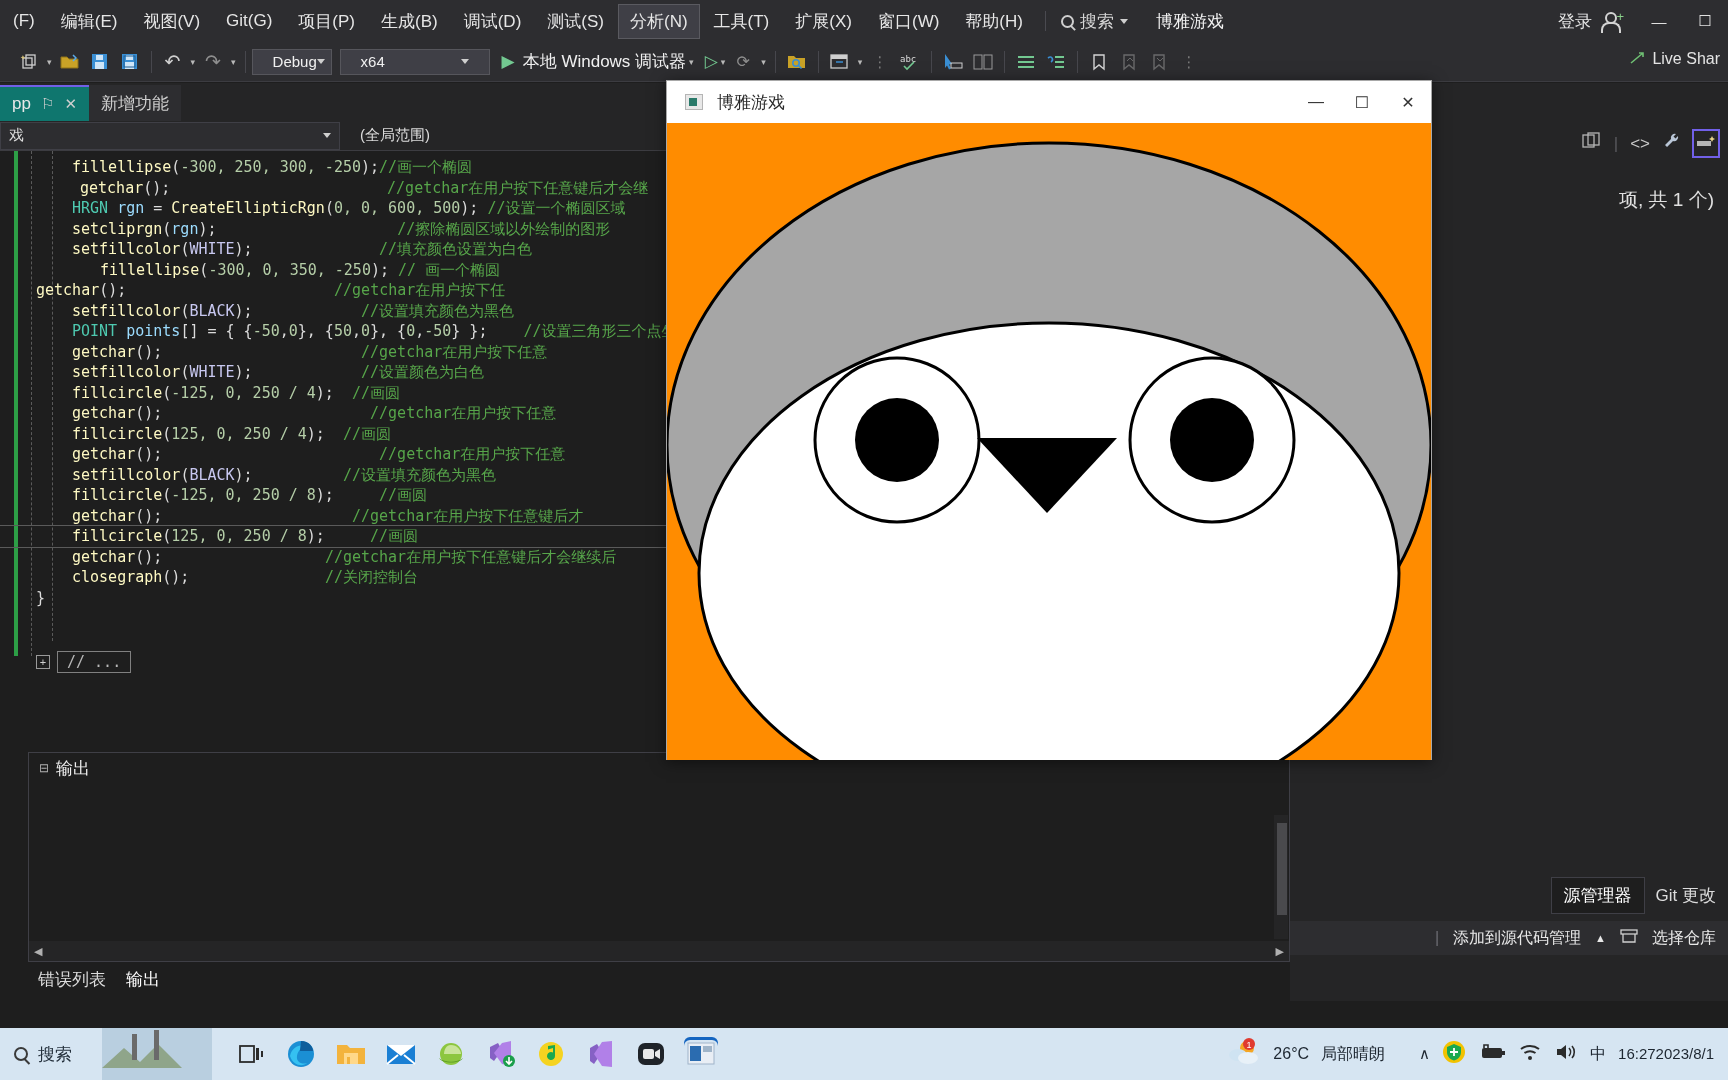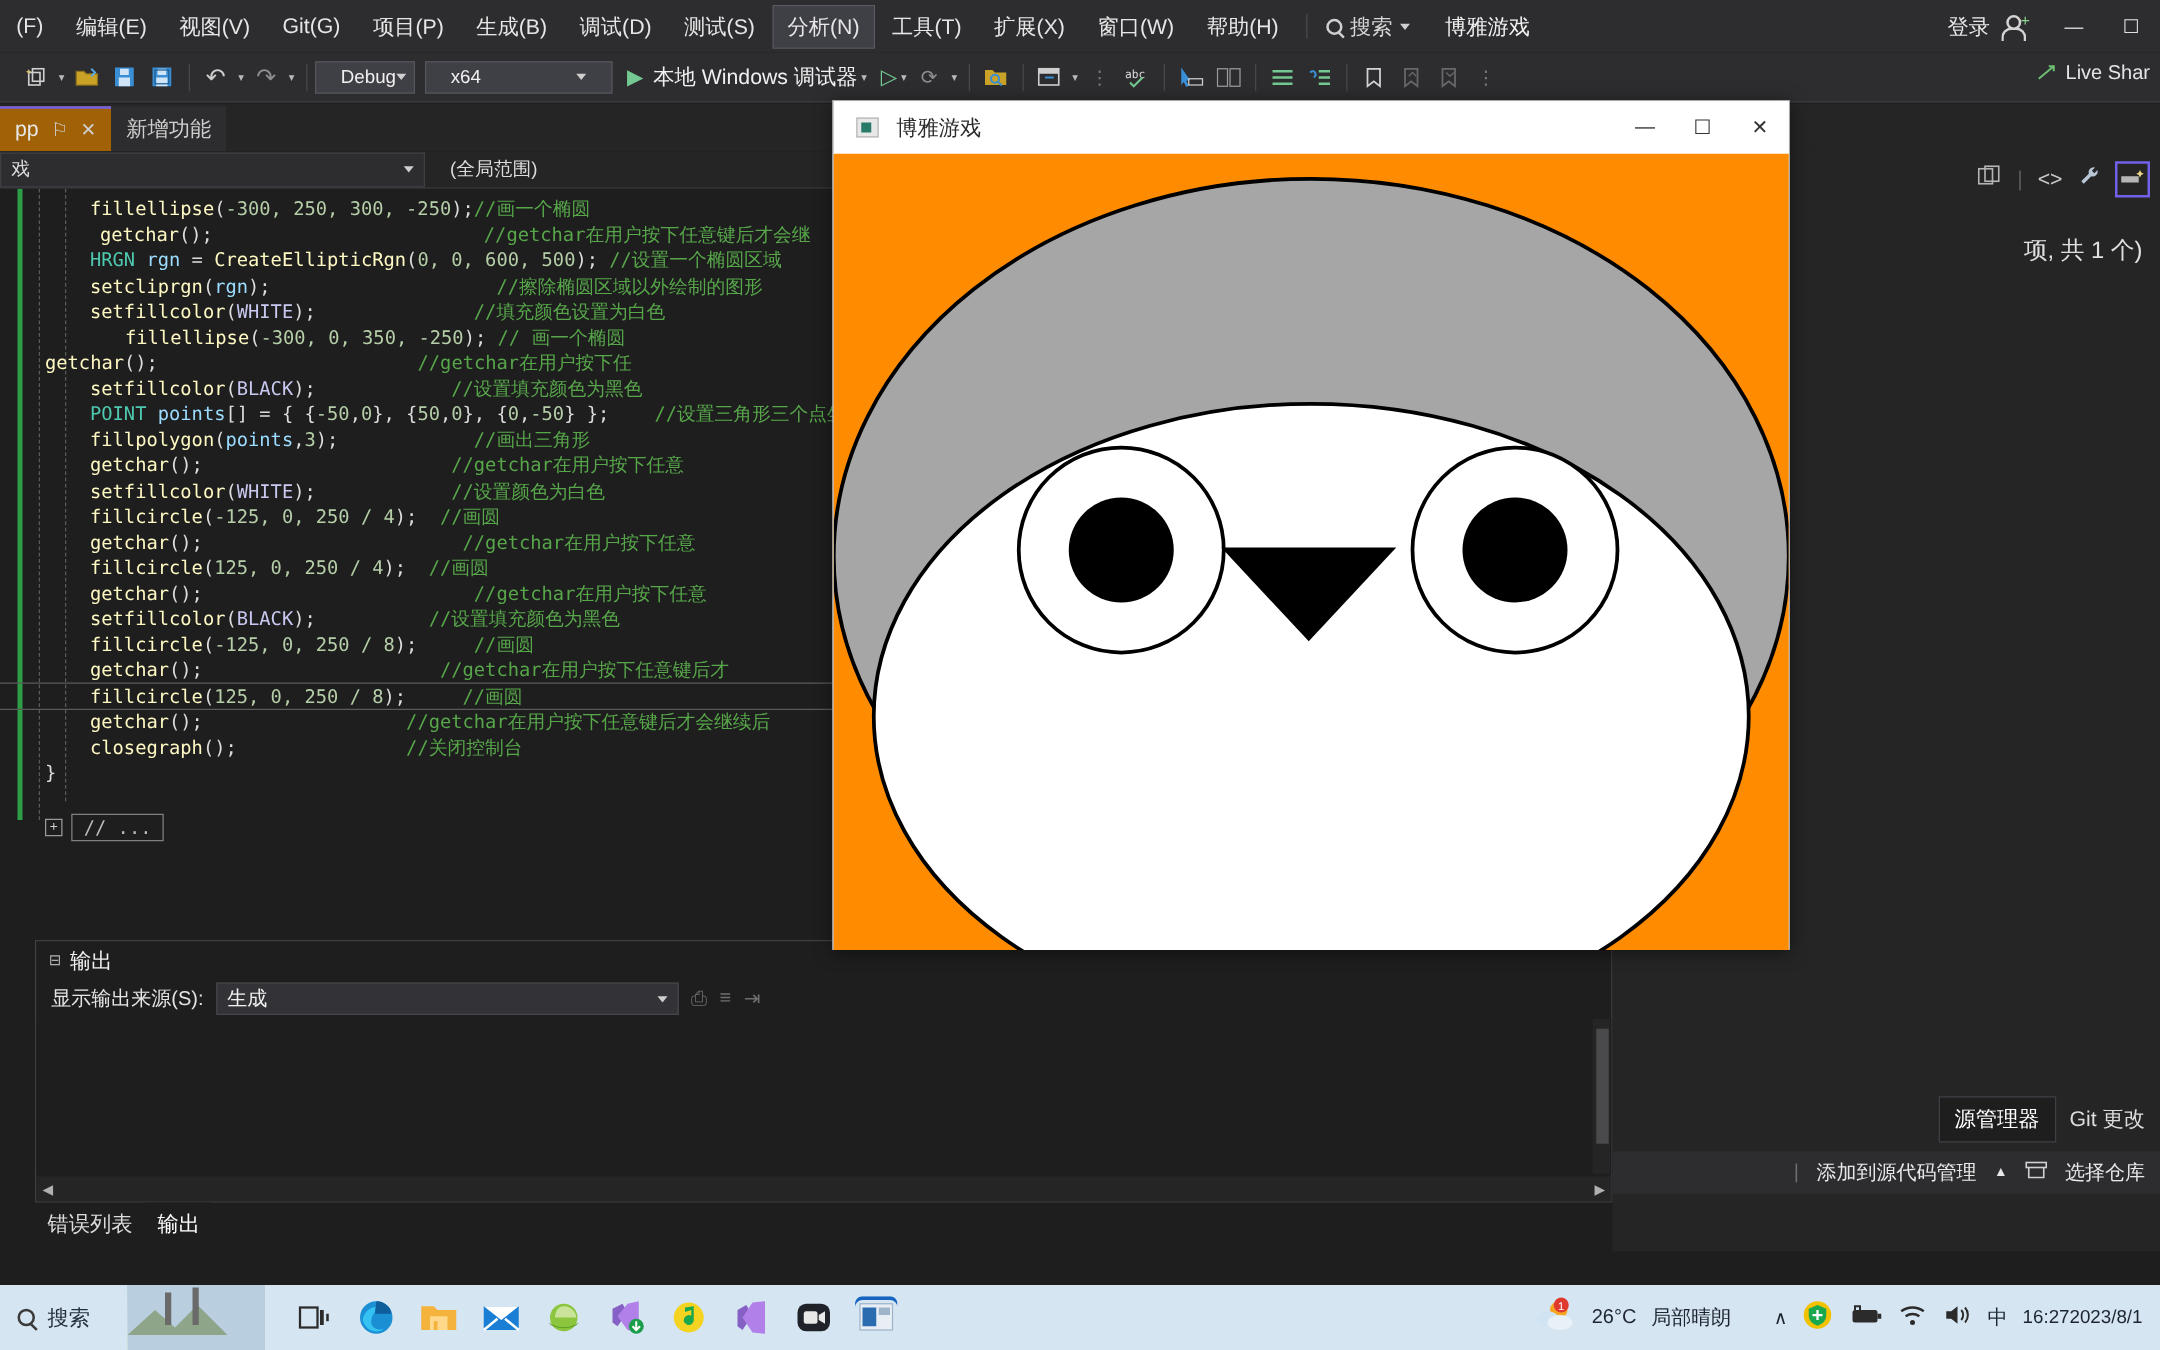--- a/index.html
+++ b/index.html
@@ -29,21 +29,21 @@
   .tb-ico{width:30px;height:28px;display:flex;align-items:center;justify-content:center;color:#cfcfcf;font-size:15px;}
   .tb-sep{width:1px;height:22px;background:#47474d;margin:0 6px;}
   .tb-caret{font-size:9px;color:#b9b9b9;padding:0 3px;}
   .combo{height:26px;background:#3f3f46;border:1px solid #56565c;color:#f0f0f0;font-size:15px;display:flex;align-items:center;padding:0 20px;justify-content:space-between;}
   .run-green{color:#73c991;font-size:17px;}
   .livesh{position:absolute;right:8px;top:50px;color:#e4e4e4;font-size:16px;display:flex;align-items:center;gap:5px;}
 
   
   .tabstrip{position:absolute;left:0;top:83px;width:1728px;height:38px;background:#252526;display:flex;align-items:flex-end;}
   .tab{height:36px;display:flex;align-items:center;gap:10px;padding:0 12px;font-size:17px;color:#e8e8e8;}
-  .tab.active{background:#a16207;border-top:2px solid #7160e8;}
+  .tab.active{background:#0f766e;border-top:2px solid #7160e8;}
   .tab.inactive{background:#2d2d30;color:#cfcfcf;}
   .tiny{font-size:15px;color:#cfcfcf;}
 
   
   .navbar{position:absolute;left:0;top:121px;width:1728px;height:30px;background:#252526;border-bottom:1px solid #3c3c41;display:flex;align-items:center;}
   .navsel{height:28px;background:#2d2d30;border:1px solid #3f3f46;color:#dcdcdc;font-size:15px;display:flex;align-items:center;padding:0 8px;justify-content:space-between;}
 
   
   .editor{position:absolute;left:0;top:151px;width:1290px;height:580px;background:#1e1e1e;overflow:hidden;}
   .codeline{height:20.5px;font-family:"DejaVu Sans Mono", monospace;font-size:15px;white-space:pre;line-height:20.5px;padding-left:36px;position:relative;}
@@ -306,21 +306,20 @@
   <div id="code-lines" style="padding-top:6px">
       <div class="codeline" style="padding-left: 72px;"><span class="c-plain">fillellipse</span><span class="c-punc">(</span><span class="c-num">-300, 250, 300, -250</span><span class="c-punc">);</span><span class="c-cmt">//画一个椭圆</span></div>
       <div class="codeline" style="padding-left: 80px;"><span class="c-plain">getchar</span><span class="c-punc">();</span><span class="c-plain">                        </span><span class="c-cmt">//getchar在用户按下任意键后才会继</span></div>
       <div class="codeline" style="padding-left: 72px;"><span class="c-type">HRGN</span><span class="c-plain"> </span><span class="c-var">rgn</span><span class="c-punc"> = </span><span class="c-plain">CreateEllipticRgn</span><span class="c-punc">(</span><span class="c-num">0, 0, 600, 500</span><span class="c-punc">); </span><span class="c-cmt">//设置一个椭圆区域</span></div>
       <div class="codeline" style="padding-left: 72px;"><span class="c-plain">setcliprgn</span><span class="c-punc">(</span><span class="c-var">rgn</span><span class="c-punc">);</span><span class="c-plain">                    </span><span class="c-cmt">//擦除椭圆区域以外绘制的图形</span></div>
       <div class="codeline" style="padding-left: 72px;"><span class="c-plain">setfillcolor</span><span class="c-punc">(</span><span class="c-macro">WHITE</span><span class="c-punc">);</span><span class="c-plain">              </span><span class="c-cmt">//填充颜色设置为白色</span></div>
       <div class="codeline" style="padding-left: 100px;"><span class="c-plain">fillellipse</span><span class="c-punc">(</span><span class="c-num">-300, 0, 350, -250</span><span class="c-punc">); </span><span class="c-cmt">// 画一个椭圆</span></div>
       <div class="codeline" style=""><span class="c-plain">getchar</span><span class="c-punc">();</span><span class="c-plain">                       </span><span class="c-cmt">//getchar在用户按下任</span></div>
       <div class="codeline" style="padding-left: 72px;"><span class="c-plain">setfillcolor</span><span class="c-punc">(</span><span class="c-macro">BLACK</span><span class="c-punc">);</span><span class="c-plain">            </span><span class="c-cmt">//设置填充颜色为黑色</span></div>
       <div class="codeline" style="padding-left: 72px;"><span class="c-type">POINT</span><span class="c-plain"> </span><span class="c-var">points</span><span class="c-punc">[] = { {</span><span class="c-num">-50</span><span class="c-punc">,</span><span class="c-num">0</span><span class="c-punc">}, {</span><span class="c-num">50</span><span class="c-punc">,</span><span class="c-num">0</span><span class="c-punc">}, {</span><span class="c-num">0</span><span class="c-punc">,</span><span class="c-num">-50</span><span class="c-punc">} };    </span><span class="c-cmt">//设置三角形三个点坐</span></div>
-      <div class="codeline" style="padding-left: 72px;"><span class="c-plain">fillpolygon</span><span class="c-punc">(</span><span class="c-var">points</span><span class="c-punc">,</span><span class="c-num">3</span><span class="c-punc">);</span><span class="c-plain">            </span><span class="c-cmt">//画出三角形</span></div>
       <div class="codeline" style="padding-left: 72px;"><span class="c-plain">getchar</span><span class="c-punc">();</span><span class="c-plain">                      </span><span class="c-cmt">//getchar在用户按下任意</span></div>
       <div class="codeline" style="padding-left: 72px;"><span class="c-plain">setfillcolor</span><span class="c-punc">(</span><span class="c-macro">WHITE</span><span class="c-punc">);</span><span class="c-plain">            </span><span class="c-cmt">//设置颜色为白色</span></div>
       <div class="codeline" style="padding-left: 72px;"><span class="c-plain">fillcircle</span><span class="c-punc">(</span><span class="c-num">-125, 0, 250 / 4</span><span class="c-punc">);  </span><span class="c-cmt">//画圆</span></div>
       <div class="codeline" style="padding-left: 72px;"><span class="c-plain">getchar</span><span class="c-punc">();</span><span class="c-plain">                       </span><span class="c-cmt">//getchar在用户按下任意</span></div>
       <div class="codeline" style="padding-left: 72px;"><span class="c-plain">fillcircle</span><span class="c-punc">(</span><span class="c-num">125, 0, 250 / 4</span><span class="c-punc">);  </span><span class="c-cmt">//画圆</span></div>
       <div class="codeline" style="padding-left: 72px;"><span class="c-plain">getchar</span><span class="c-punc">();</span><span class="c-plain">                        </span><span class="c-cmt">//getchar在用户按下任意</span></div>
       <div class="codeline" style="padding-left: 72px;"><span class="c-plain">setfillcolor</span><span class="c-punc">(</span><span class="c-macro">BLACK</span><span class="c-punc">);</span><span class="c-plain">          </span><span class="c-cmt">//设置填充颜色为黑色</span></div>
       <div class="codeline" style="padding-left: 72px;"><span class="c-plain">fillcircle</span><span class="c-punc">(</span><span class="c-num">-125, 0, 250 / 8</span><span class="c-punc">);     </span><span class="c-cmt">//画圆</span></div>
       <div class="codeline" style="padding-left: 72px;"><span class="c-plain">getchar</span><span class="c-punc">();</span><span class="c-plain">                     </span><span class="c-cmt">//getchar在用户按下任意键后才</span></div>
       <div class="codeline hl" style="padding-left: 72px;"><span class="c-plain">fillcircle</span><span class="c-punc">(</span><span class="c-num">125, 0, 250 / 8</span><span class="c-punc">);     </span><span class="c-cmt">//画圆</span></div>
@@ -332,30 +331,20 @@
     <span class="plusbx">+</span>
     <span class="ellbox">// ...</span>
   </div>
 </div>
 
 <div class="outpane">
   <div class="outhdr">
     <span style="color:#b0b0b0;font-size:12px;margin-right:7px">⊟</span>
     <span>输出</span>
   </div>
-  <div class="outtoolrow">
-    <span class="outlabel">显示输出来源(S):</span>
-    <div class="outcombo">
-      <span>生成</span>
-      <span class="caretdn"></span>
-    </div>
-    <span style="color:#6e6e6e;font-size:16px">⎙</span>
-    <span style="color:#6e6e6e;font-size:16px">≡</span>
-    <span style="color:#6e6e6e;font-size:16px">⇥</span>
-  </div>
   <div class="outbody"></div>
   <div class="vscroll"></div>
   <div class="vthumb"></div>
   <div class="hscrollrow">
     <span>◀</span>
     <span>▶</span>
   </div>
 </div>
 
 <div class="btabs">

